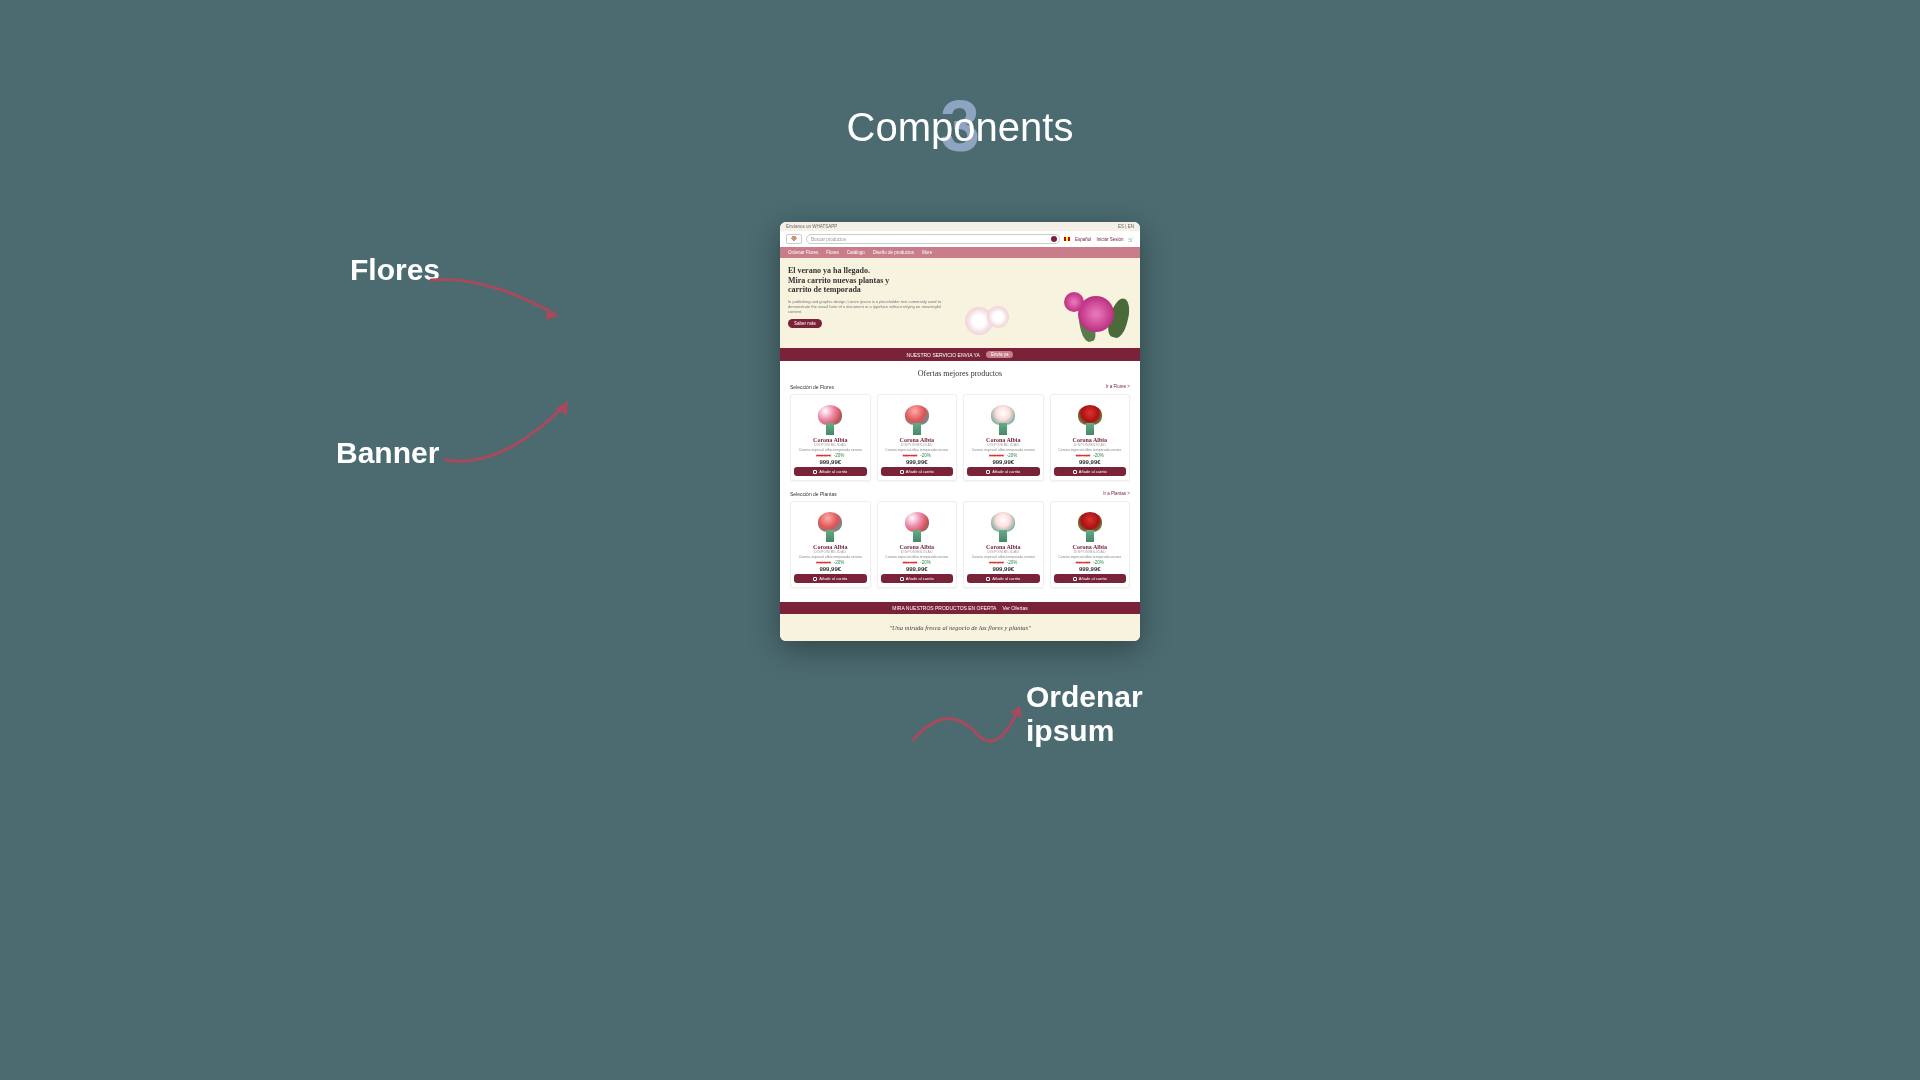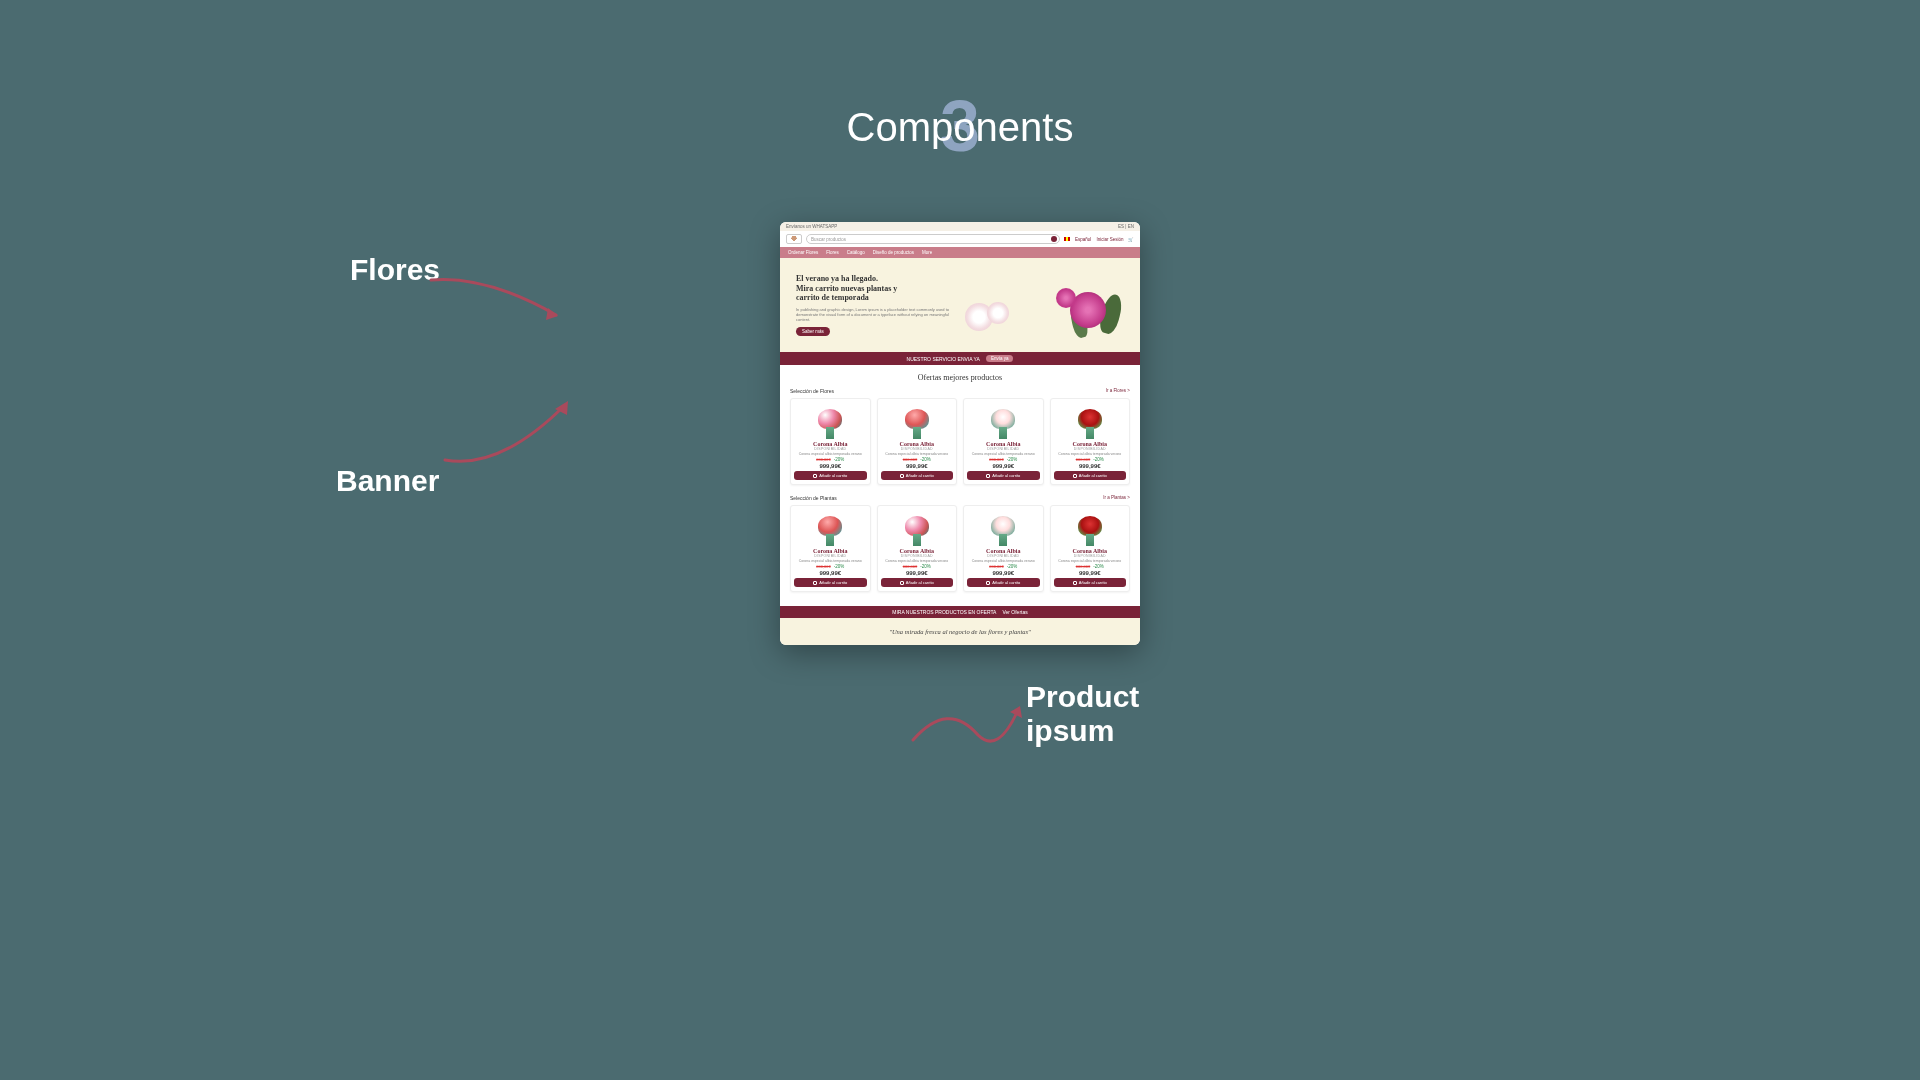--- a/index.html
+++ b/index.html
@@ -35,21 +35,21 @@
   color: #ffffff;
   z-index: 1;
 }
 .annotation {
   position: absolute;
   color: #fff;
   font-size: 30px;
   font-weight: 600;
 }
 .ann-slider { top: 253px; left: 350px; }
-.ann-banner { top: 464px; left: 336px; }
+.ann-banner { top: 436px; left: 336px; }
 .ann-navbar { top: 253px; left: 1026px; }
 .ann-filter { top: 470px; left: 1000px; }
 .ann-product { top: 680px; left: 1026px; }
 
 .arrow {
   position: absolute;
   stroke: #a94a5c;
   stroke-width: 3;
   fill: none;
   stroke-linecap: round;
@@ -124,21 +124,21 @@
   display: flex;
   gap: 8px;
   padding: 3px 8px;
   font-size: 4.5px;
   color: #fff;
 }
 
 .hero {
   background: #f8f3df;
   display: flex;
-  padding: 16px;
+  padding: 8px;
   gap: 6px;
   min-height: 90px;
 }
 .hero-text { flex: 1; }
 .hero-title {
   font-family: Georgia, serif;
   font-size: 8px;
   font-weight: 700;
   color: #333;
   line-height: 1.2;
@@ -316,21 +316,21 @@
 <div class="title-wrap">
   <div class="big-3">3</div>
   <div class="title">Components</div>
 </div>
 
 <div class="annotation ann-slider">Flores</div>
 <div class="annotation ann-banner">Banner</div>
 <div class="annotation ann-navbar">Navbar</div>
 <div class="annotation ann-filter">Filter</div>
 <div class="annotation ann-product">
-  <div>Product</div>
+  <div>Ordenar</div>
   <div>ipsum</div>
 </div>
 
 <svg class="arrow" style="top:270px;left:426px;" width="150" height="60">
   <path d="M5,10 Q60,5 130,45"></path>
   <path d="M122,38 L132,46 L120,50" fill="#a94a5c" stroke="none"></path>
 </svg>
 <svg class="arrow" style="top:395px;left:440px;" width="150" height="80">
   <path d="M5,65 Q60,75 125,10"></path>
   <path d="M115,14 L128,6 L127,20" fill="#a94a5c" stroke="none"></path>

